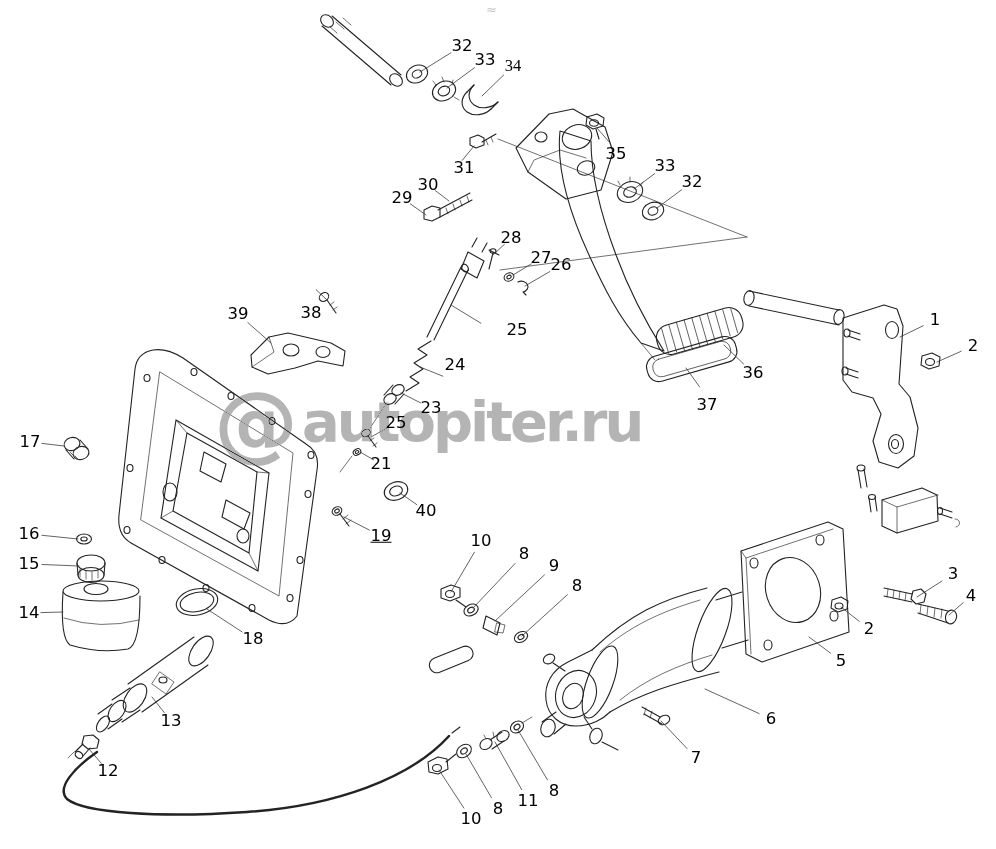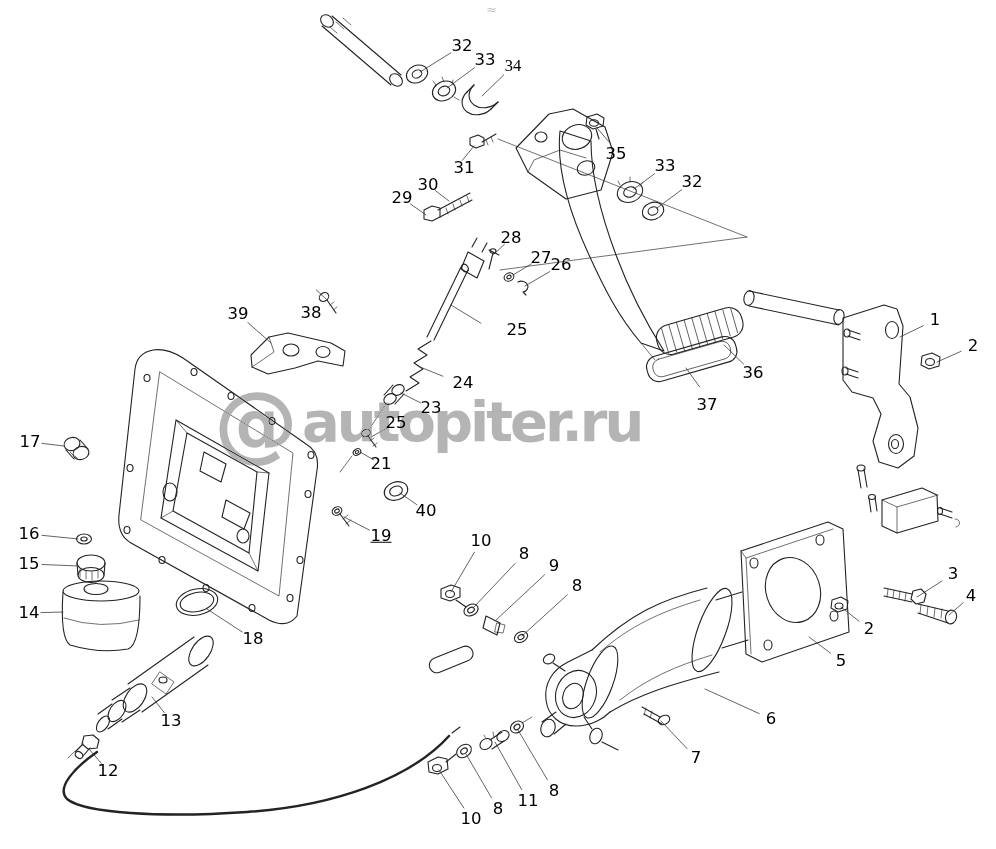--- a/index.html
+++ b/index.html
@@ -424,21 +424,21 @@
       <div class="callout" style="left: 428px; top: 185px;">30</div>
       <div class="callout" style="left: 402px; top: 198px; text-align: right;">29</div>
       <div class="callout" style="left: 511px; top: 238px;">28</div>
       <div class="callout" style="left: 541px; top: 258px;">27</div>
       <div class="callout" style="left: 561px; top: 265px;">26</div>
       <div class="callout" style="left: 311px; top: 285px; margin-top: 28px;">38</div>
       <div class="callout" style="left: 238px; top: 314px;">39</div>
       <div class="callout" style="left: 492px; top: 330px; margin-left: 25px;">25</div>
       <div class="callout" style="left: 935px; top: 320px;">1</div>
       <div class="callout" style="left: 973px; top: 346px;">2</div>
-      <div class="callout" style="left: 455px; top: 383px; margin-left: 8px;">24</div>
+      <div class="callout" style="left: 455px; top: 365px;">24</div>
       <div class="callout" style="left: 753px; top: 373px;">36</div>
       <div class="callout" style="left: 431px; top: 408px;">23</div>
       <div class="callout" style="left: 707px; top: 397px; margin-top: 8px;">37</div>
       <div class="callout" style="left: 396px; top: 423px;">25</div>
       <div class="callout" style="left: 30px; top: 442px;">17</div>
       <div class="callout" style="left: 381px; top: 464px;">21</div>
       <div class="callout" style="left: 426px; top: 511px;">40</div>
       <div class="callout" style="left: 381px; top: 536px; text-decoration: underline;">19</div>
       <div class="callout" style="left: 29px; top: 534px;">16</div>
       <div class="callout" style="left: 29px; top: 564px;">15</div>

